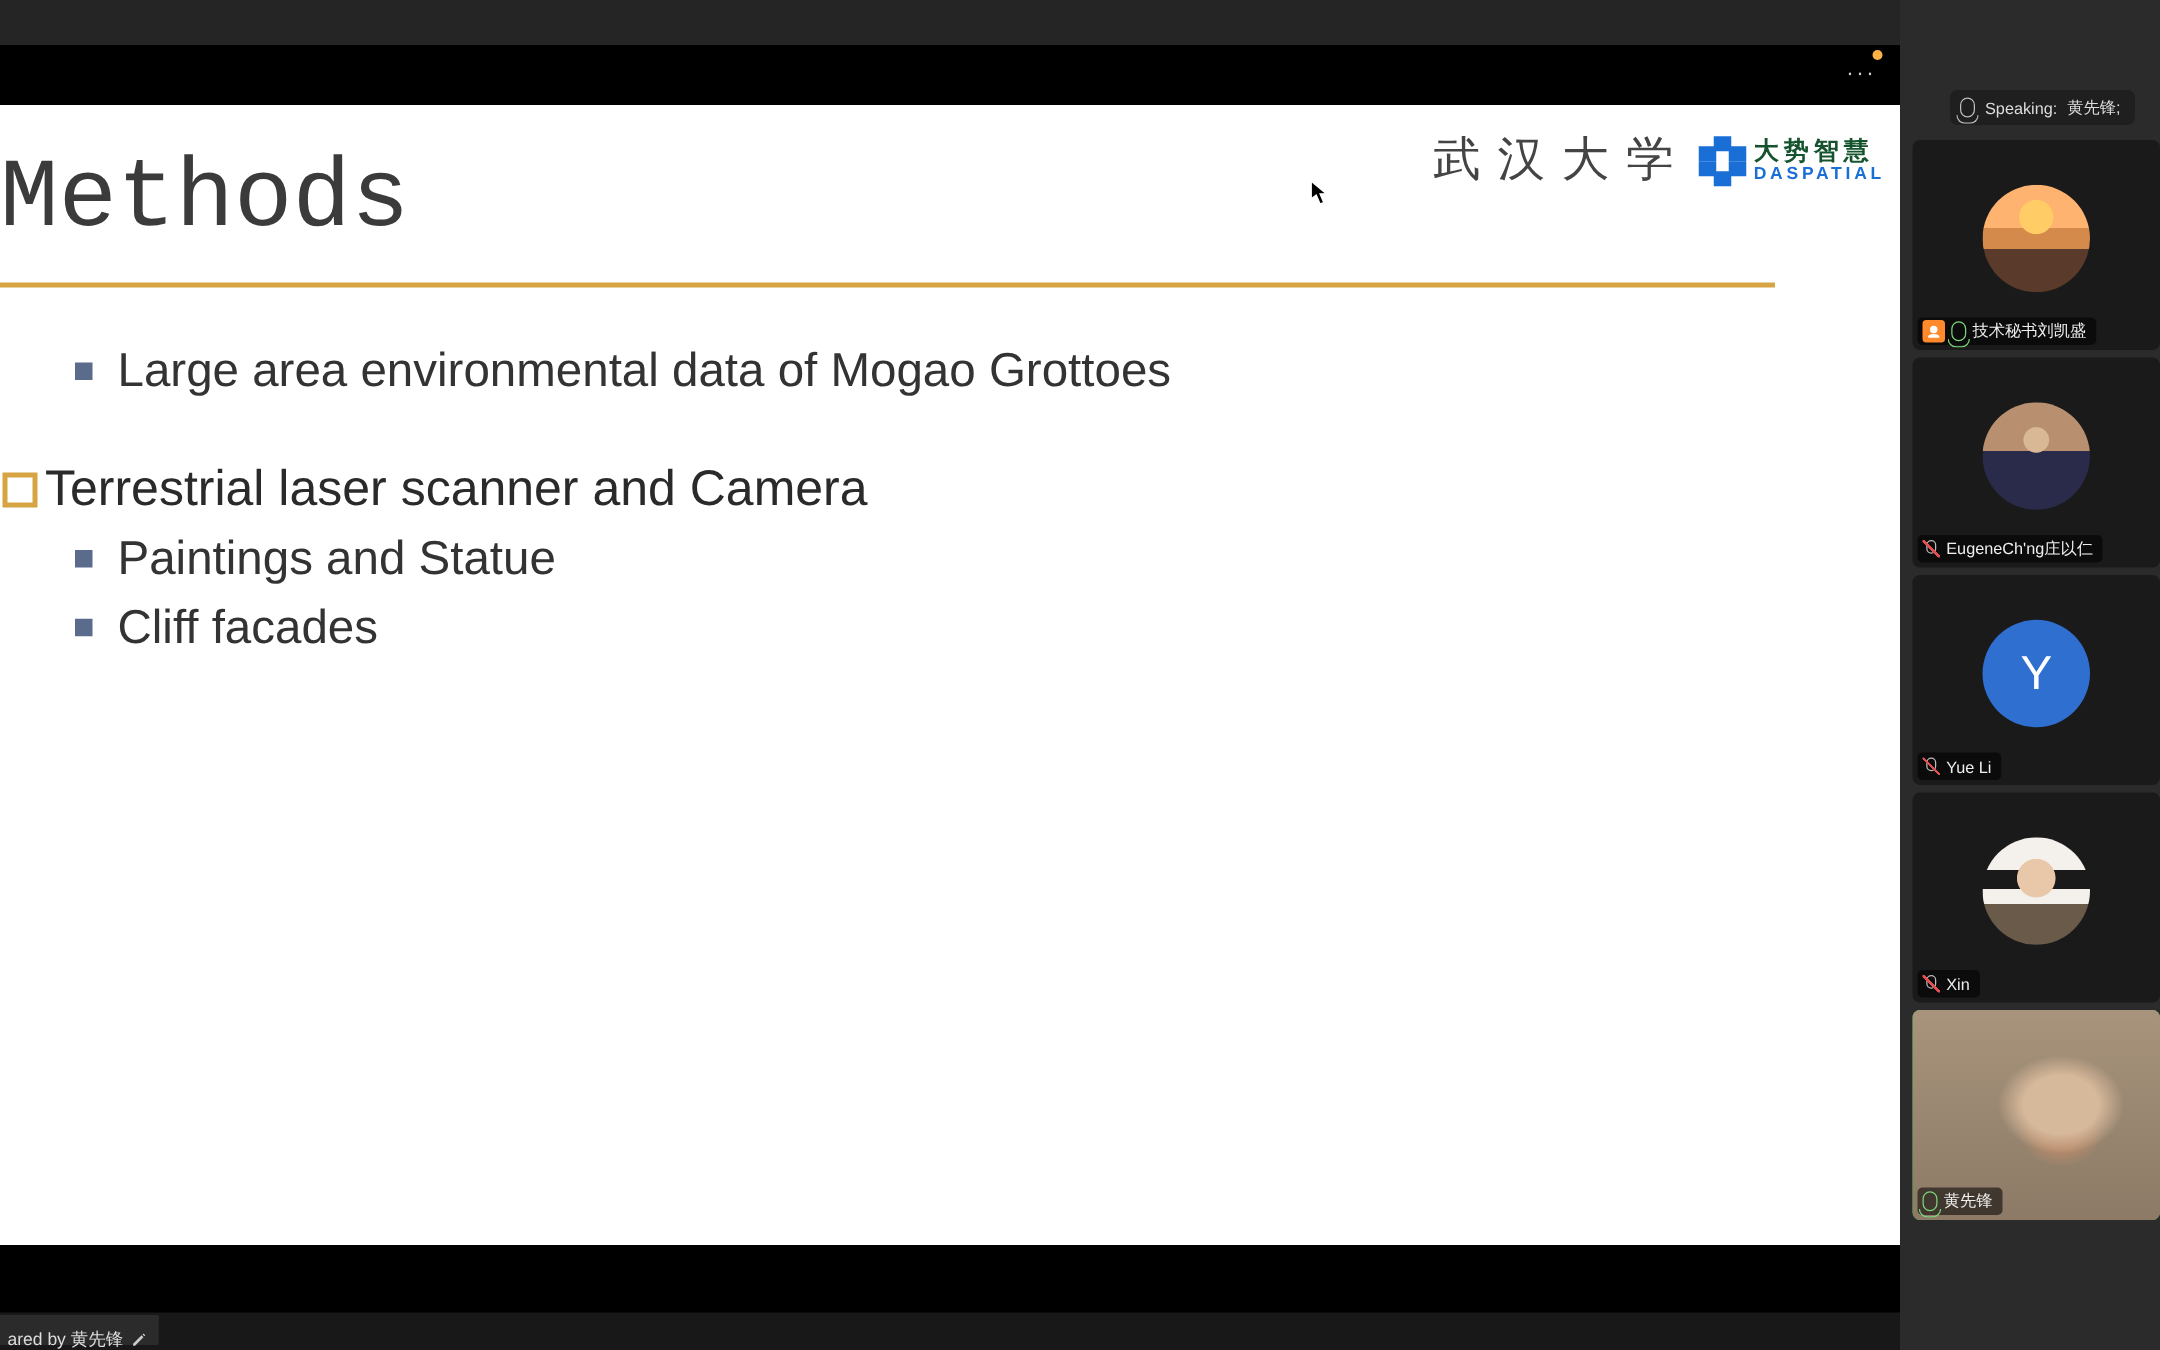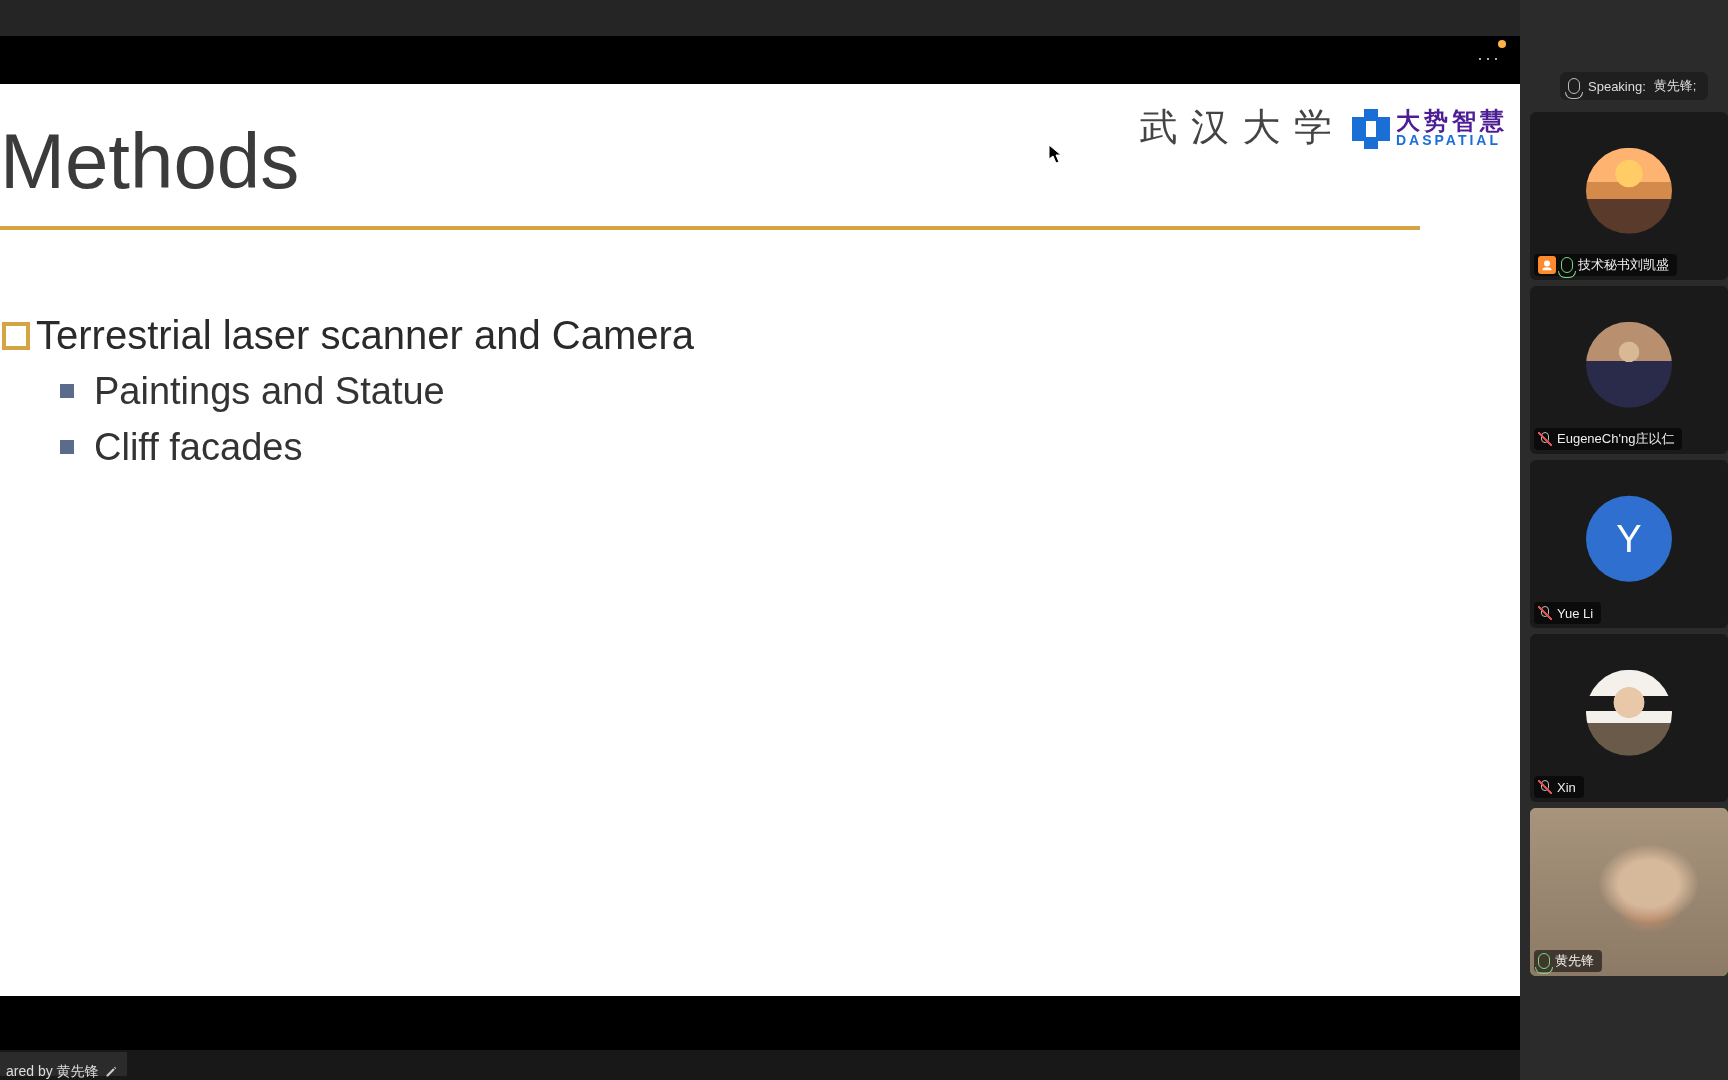--- a/index.html
+++ b/index.html
@@ -61,20 +61,21 @@
     background: #fff;
     color: #222;
   }
   .slide-title {
     position: absolute;
     left: 0;
     top: 32px;
     font-size: 78px;
     font-weight: 400;
     color: #3b3b3b;
+    font-family: Liberation Mono, monospace;
   }
   .title-rule {
     position: absolute;
     left: 0;
     top: 142px;
     width: 1420px;
     height: 4px;
     background: #d6a443;
   }
   .bullets {
@@ -147,21 +148,21 @@
   .hex {
     position:absolute;width:14px;height:12px;background:#1a6fd6;
   }
   .hex:nth-child(1){left:12px;top:0;}
   .hex:nth-child(2){left:0;top:8px;}
   .hex:nth-child(3){left:24px;top:8px;}
   .hex:nth-child(4){left:0;top:20px;}
   .hex:nth-child(5){left:24px;top:20px;}
   .hex:nth-child(6){left:12px;top:28px;}
   .daspatial-text { display:flex;flex-direction:column;line-height:1; }
-  .daspatial-cn { font-size:24px;font-weight:700;color:#4c1d95;letter-spacing:4px; }
+  .daspatial-cn { font-size:20px;font-weight:700;color:#14532d;letter-spacing:4px; }
   .daspatial-en { font-size:14px;font-weight:700;color:#1a6fd6;letter-spacing:3px; }
 
   .pres-bottomblack {
     position:absolute;left:0;bottom:30px;right:0;height:54px;background:#000;
   }
   .shared-pill {
     position:absolute;
     left:0; bottom:4px;
     height:24px;
     padding:16px 10px 0 6px;
@@ -296,20 +297,21 @@
         </span>
         <span class="daspatial-text">
           <span class="daspatial-cn">大势智慧</span>
           <span class="daspatial-en">DASPATIAL</span>
         </span>
       </span>
     </div>
 
     <div class="bullets">
       <div class="group">
+        <div class="l2">Large area environmental data of Mogao Grottoes</div>
       </div>
       <div class="group">
         <div class="l1">Terrestrial laser scanner and Camera</div>
         <div class="l2">Paintings and Statue</div>
         <div class="l2">Cliff facades</div>
       </div>
       <div class="group">
       </div>
     </div>
 

